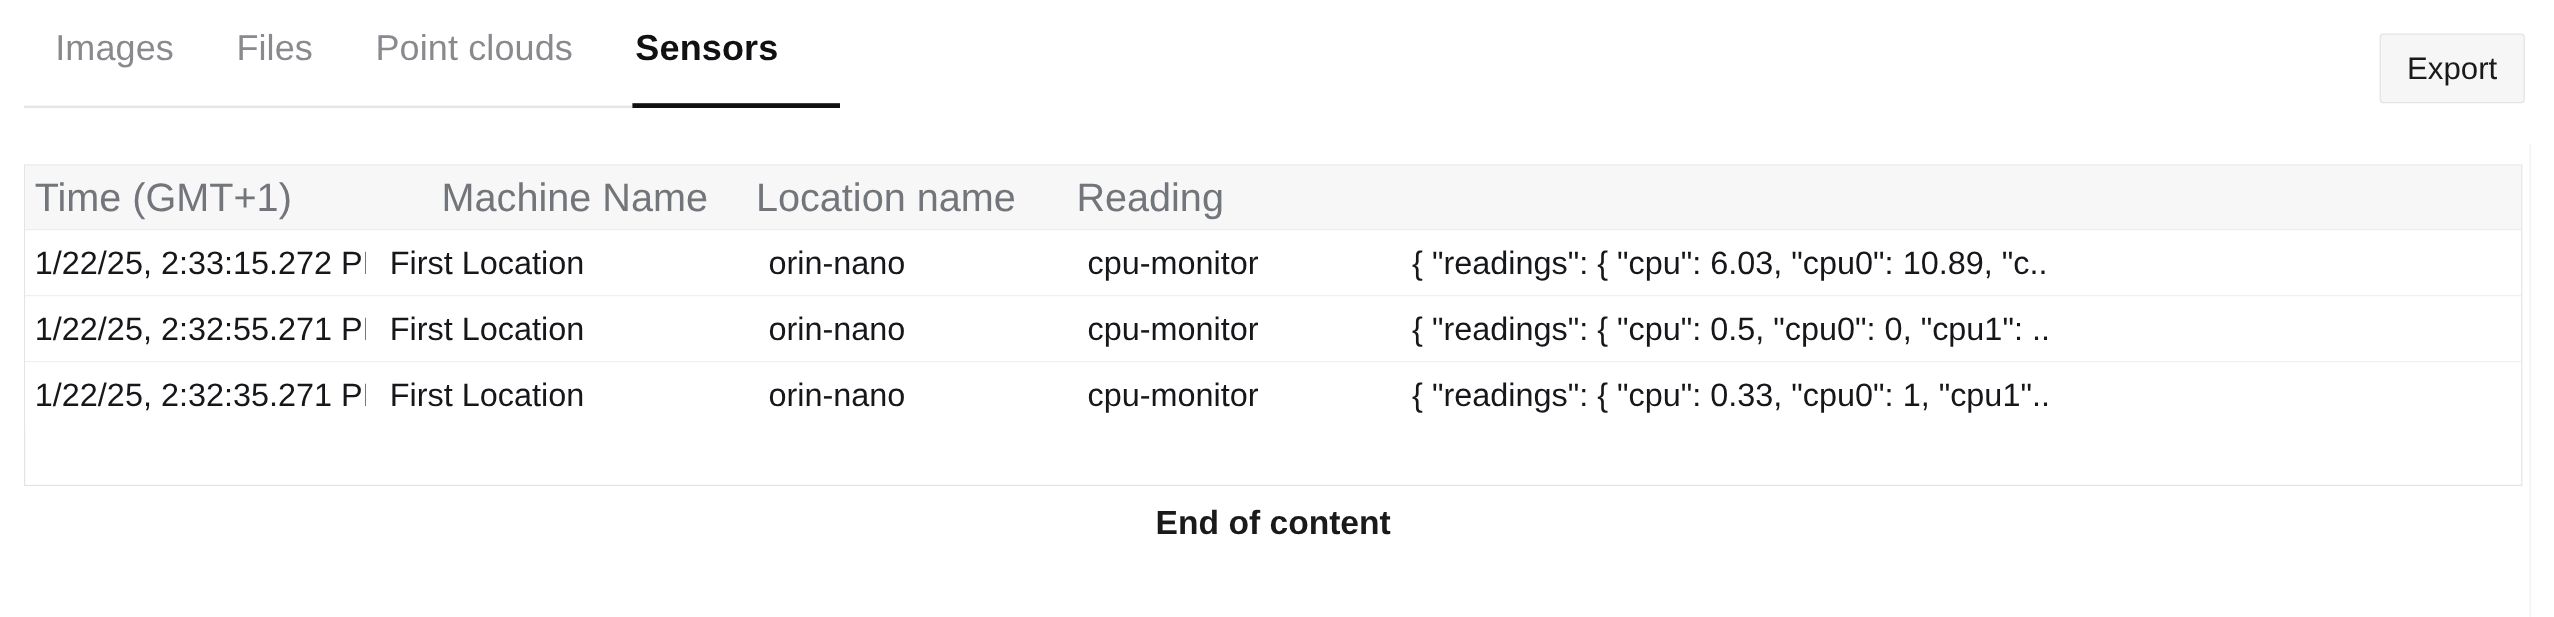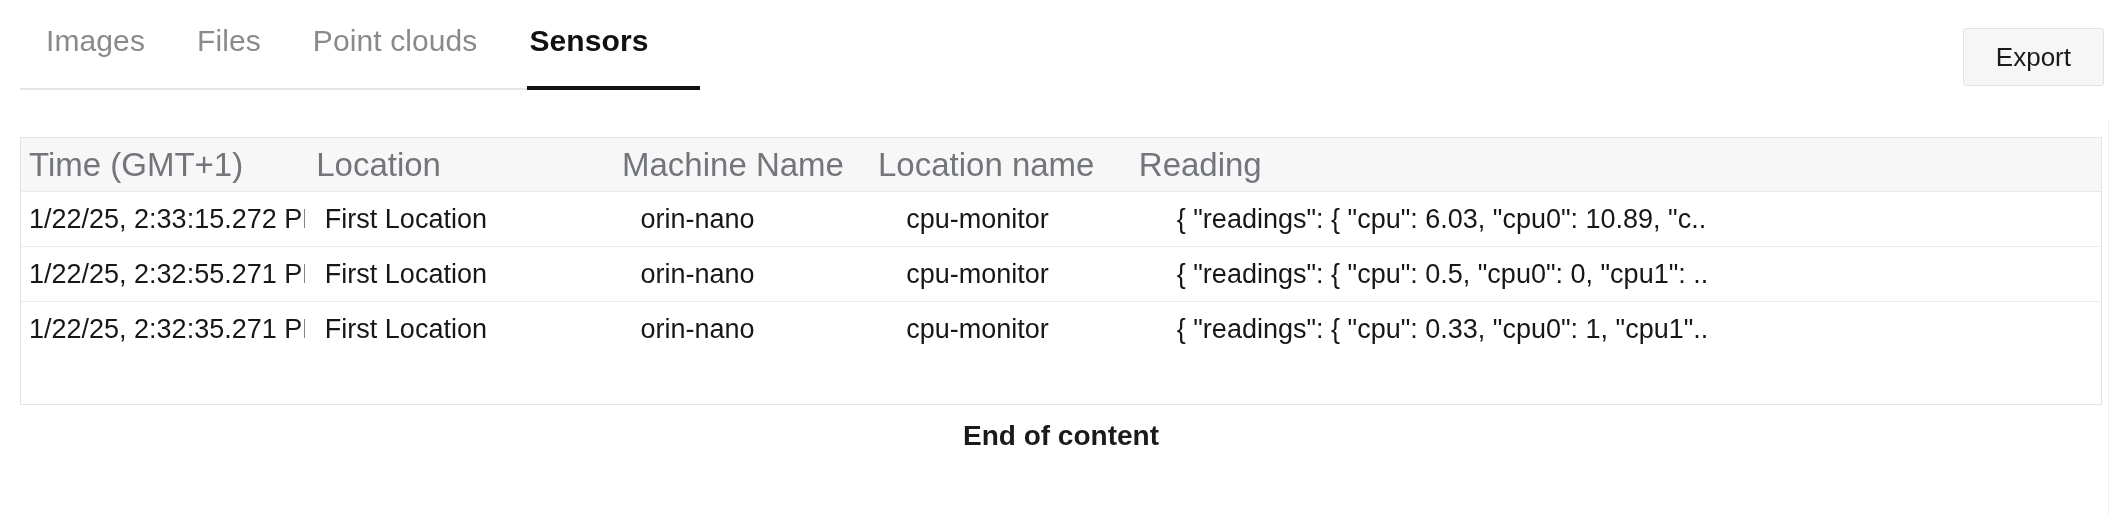--- a/index.html
+++ b/index.html
@@ -73,21 +73,21 @@
   .export-btn {
     position: absolute;
     right: 24px;
     top: 28px;
     background: #f6f6f7;
     border: 1px solid #e3e3e5;
     border-radius: 3px;
     font-size: 26px;
     line-height: 30px;
     color: #1a1a1a;
-    padding: 13px 32px;
+    padding: 13px 22px;
     font-family: "Liberation Sans", sans-serif;
     cursor: pointer;
   }
 
   
   .table-wrap {
     position: absolute;
     left: 20px;
     top: 137px;
     width: 2082px;
@@ -180,21 +180,20 @@
   <div class="tabline"></div>
   <div class="tabline-active"></div>
   <div class="tabline-rest"></div>
 </div>
 
 <button class="export-btn">Export</button>
 
 <div class="table-wrap">
   <div class="thead">
     <div class="th c-time">Time (GMT+1)</div>
-    <div class="th c-location">Location</div>
     <div class="th c-machine">Machine Name</div>
     <div class="th c-component">Location name</div>
     <div class="th c-reading">Reading</div>
   </div>
 
   <div class="trow">
     <div class="td c-time">1/22/25, 2:33:15.272 PM</div>
     <div class="td c-location">First Location</div>
     <div class="td c-machine">orin-nano</div>
     <div class="td c-component">cpu-monitor</div>

